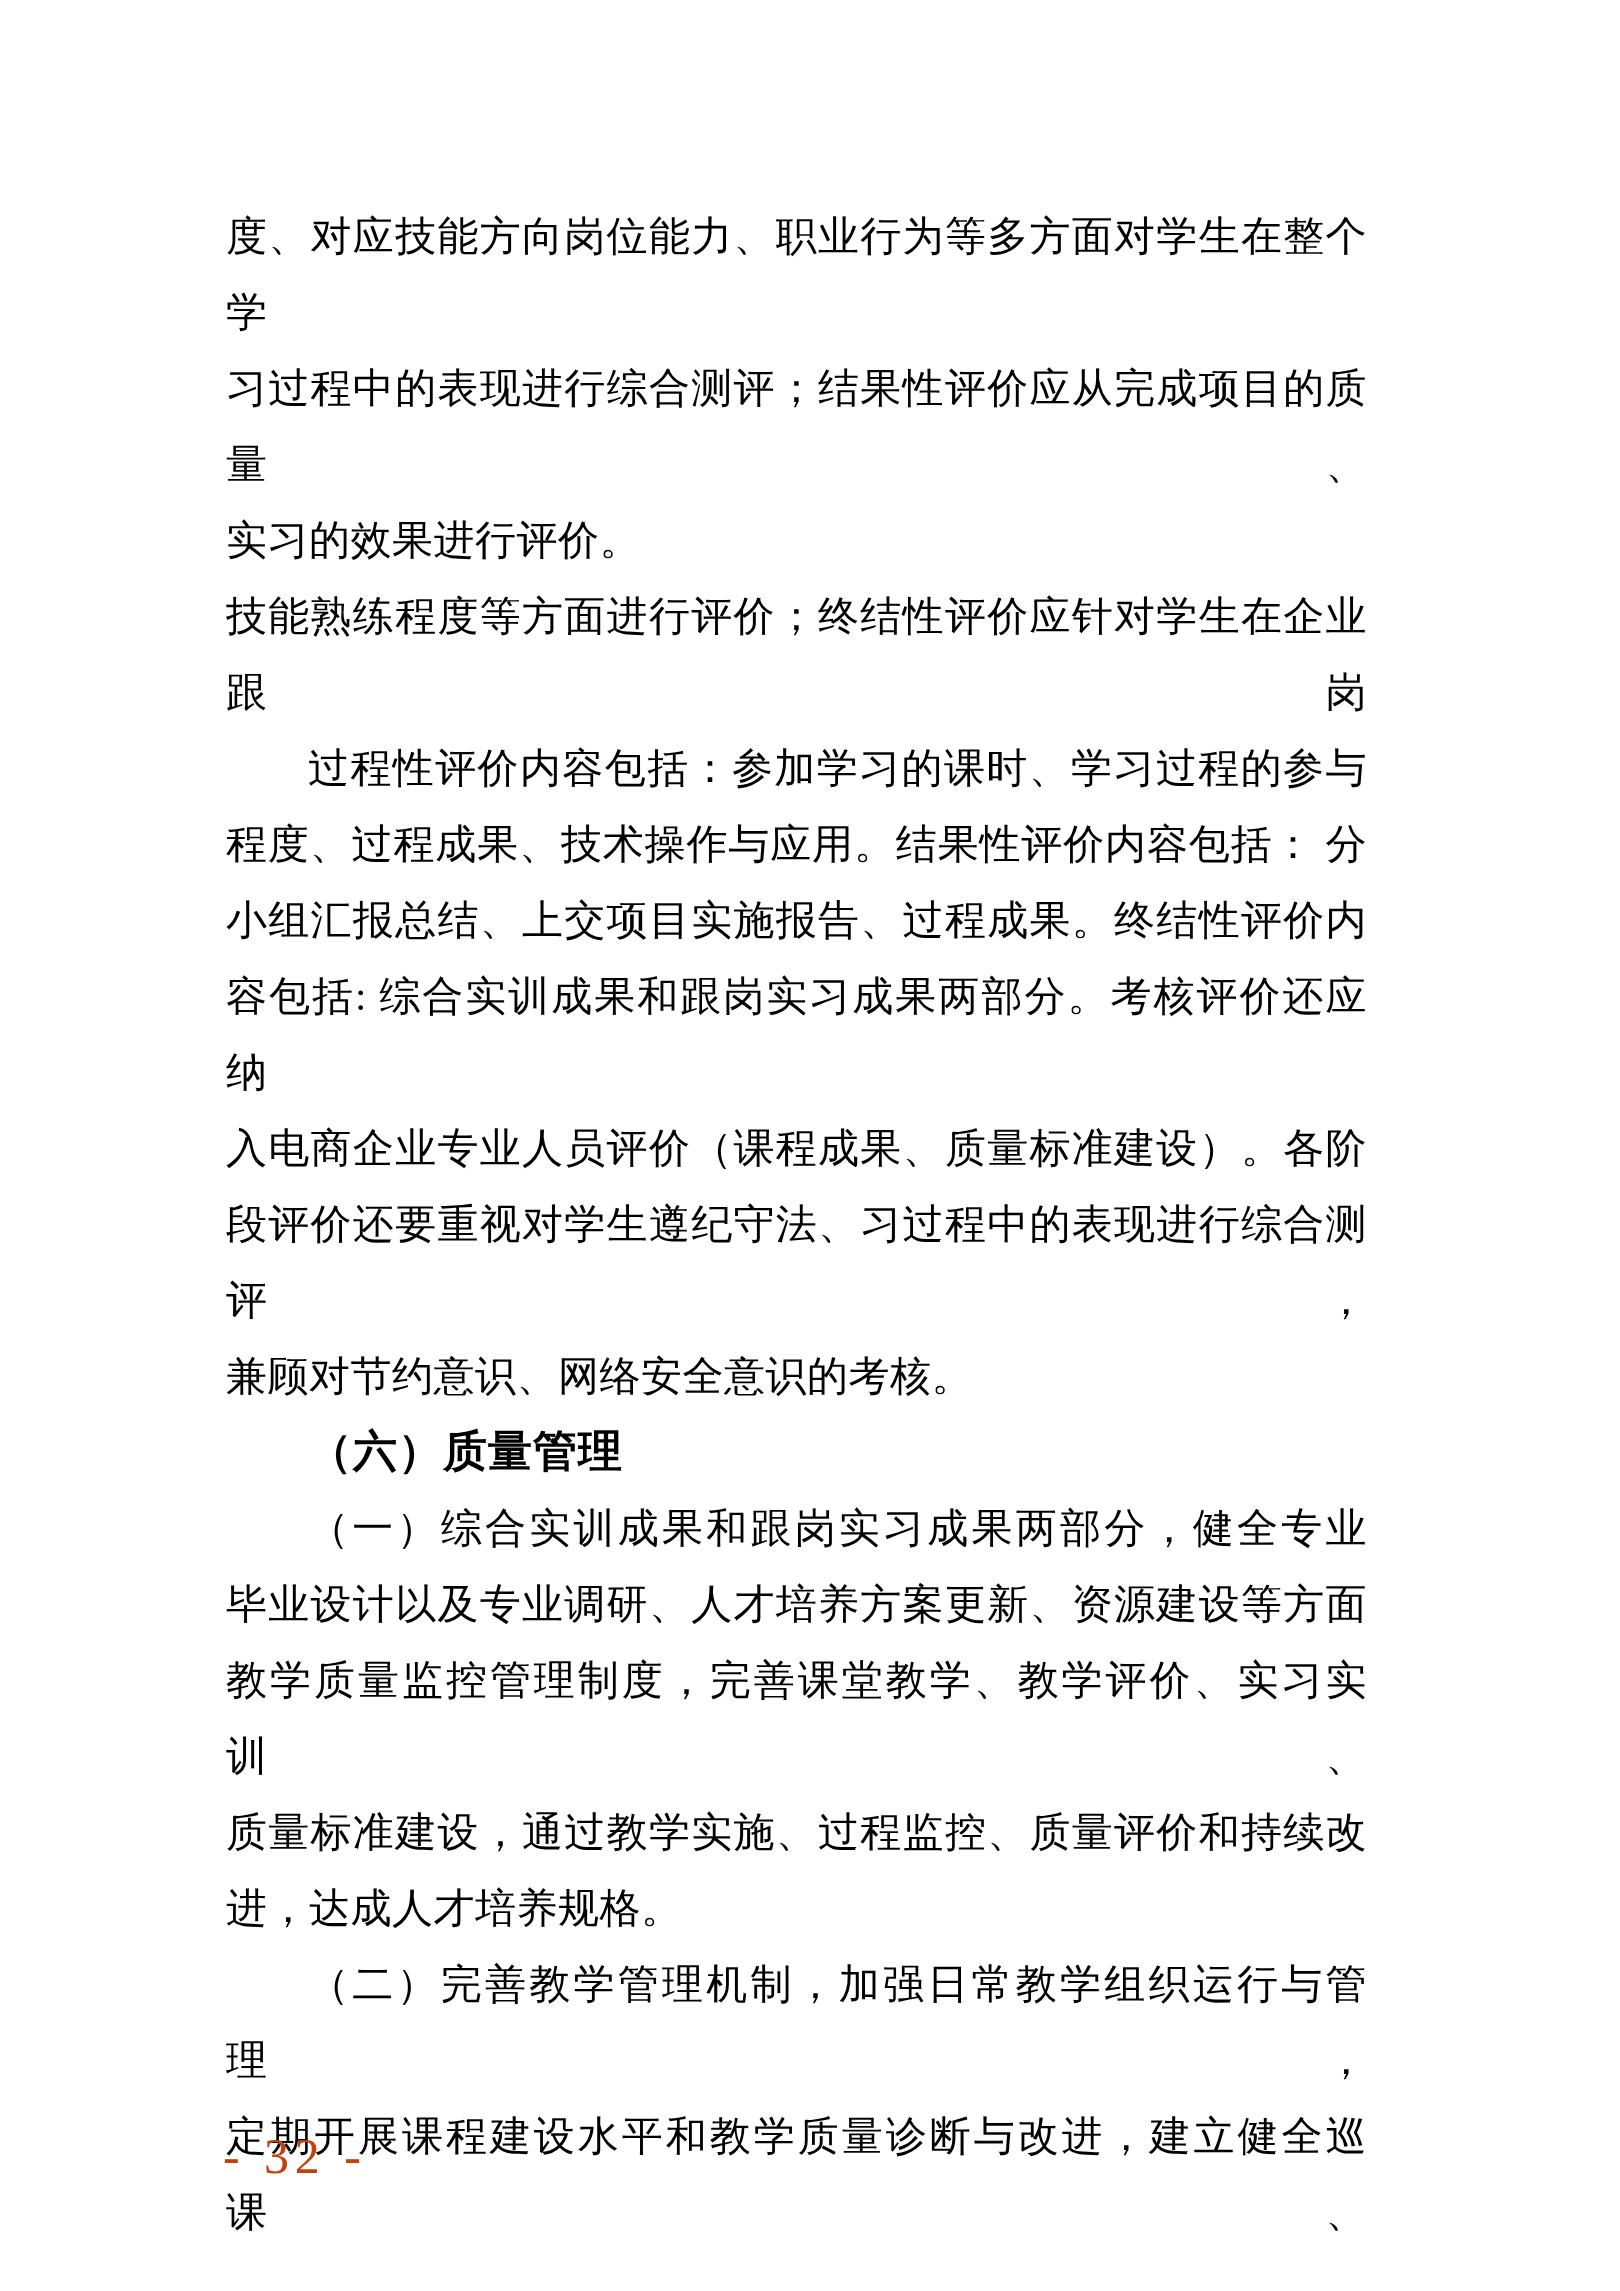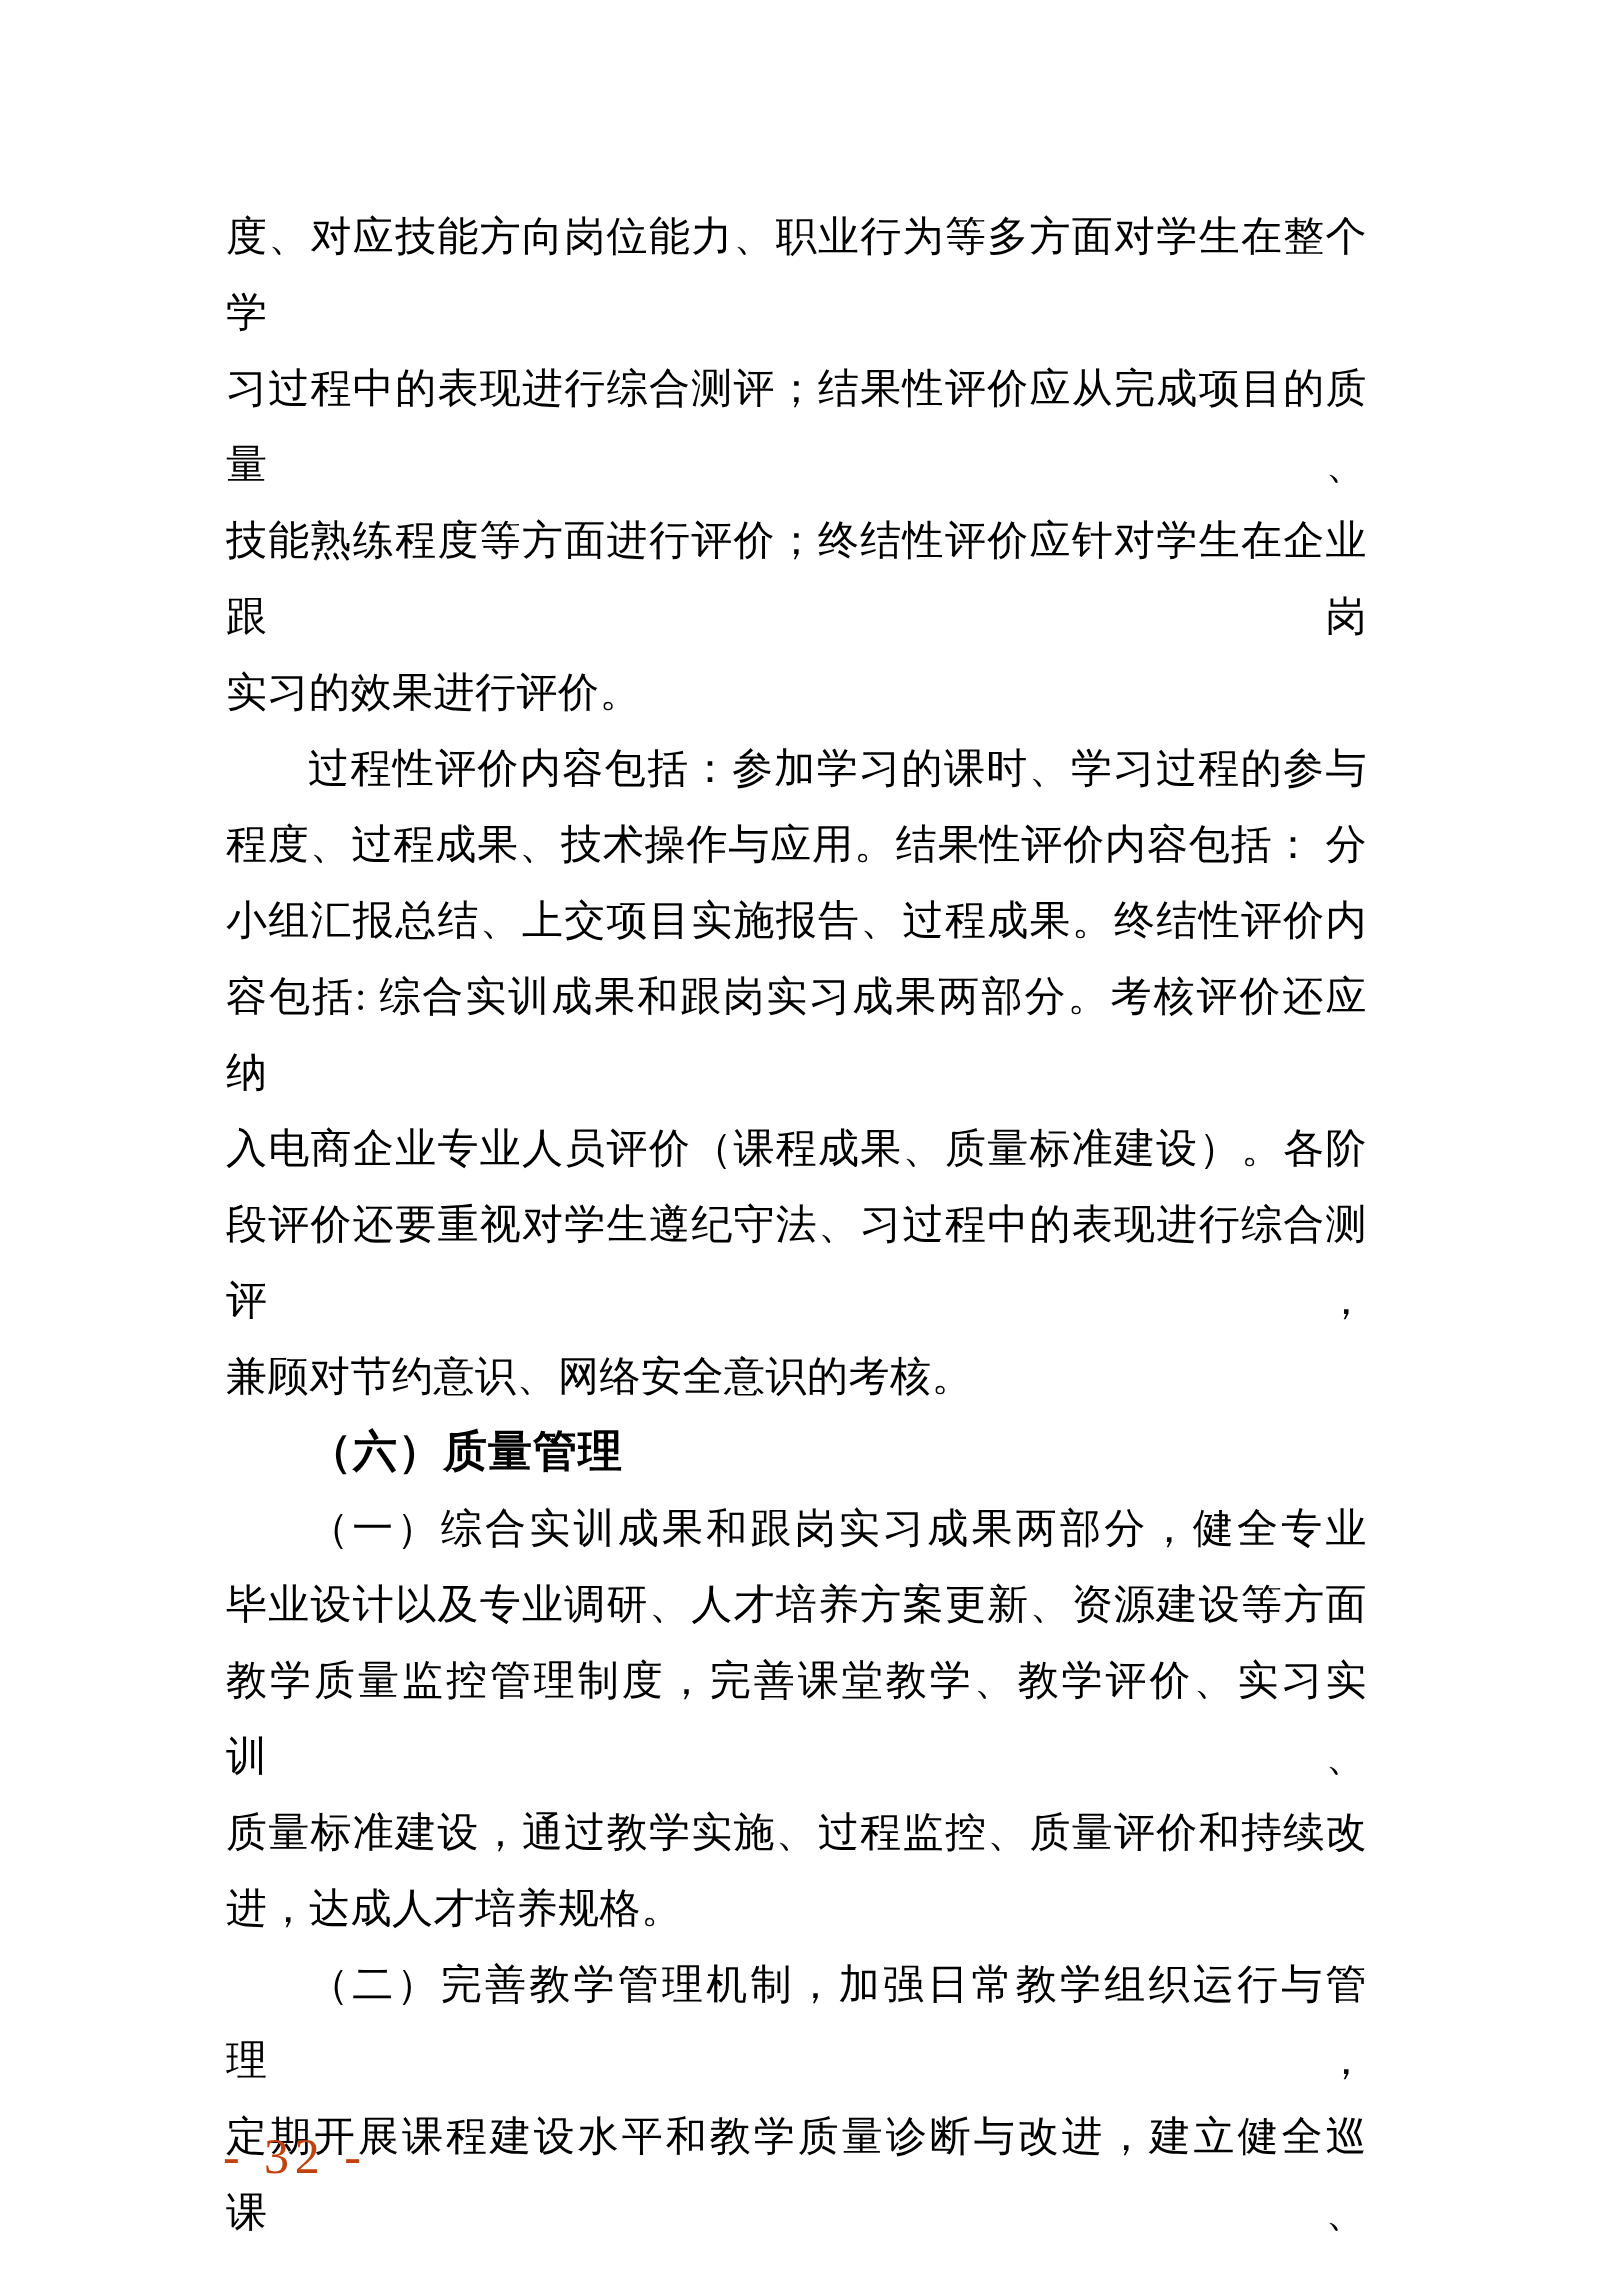--- a/index.html
+++ b/index.html
@@ -54,22 +54,22 @@
   }
 </style>
 </head>
 <body>
 
 <div class="page">
 
   <div class="text-block">
     <div class="line fill">度、对应技能方向岗位能力、职业行为等多方面对学生在整个学</div>
     <div class="line fill">习过程中的表现进行综合测评；结果性评价应从完成项目的质量、</div>
+    <div class="line">实习的效果进行评价。</div>
     <div class="line fill">技能熟练程度等方面进行评价；终结性评价应针对学生在企业跟岗</div>
-    <div class="line">实习的效果进行评价。</div>
     <div class="line indent fill">过程性评价内容包括：参加学习的课时、学习过程的参与</div>
     <div class="line fill">程度、过程成果、技术操作与应用。结果性评价内容包括： 分</div>
     <div class="line fill">小组汇报总结、上交项目实施报告、过程成果。终结性评价内</div>
     <div class="line fill">容包括: 综合实训成果和跟岗实习成果两部分。考核评价还应纳</div>
     <div class="line fill">入电商企业专业人员评价（课程成果、质量标准建设）。各阶</div>
     <div class="line fill">段评价还要重视对学生遵纪守法、习过程中的表现进行综合测评，</div>
     <div class="line">兼顾对节约意识、网络安全意识的考核。</div>
     <div class="line indent heading">（六）质量管理</div>
     <div class="line indent fill">（一）综合实训成果和跟岗实习成果两部分，健全专业</div>
     <div class="line fill">毕业设计以及专业调研、人才培养方案更新、资源建设等方面</div>

